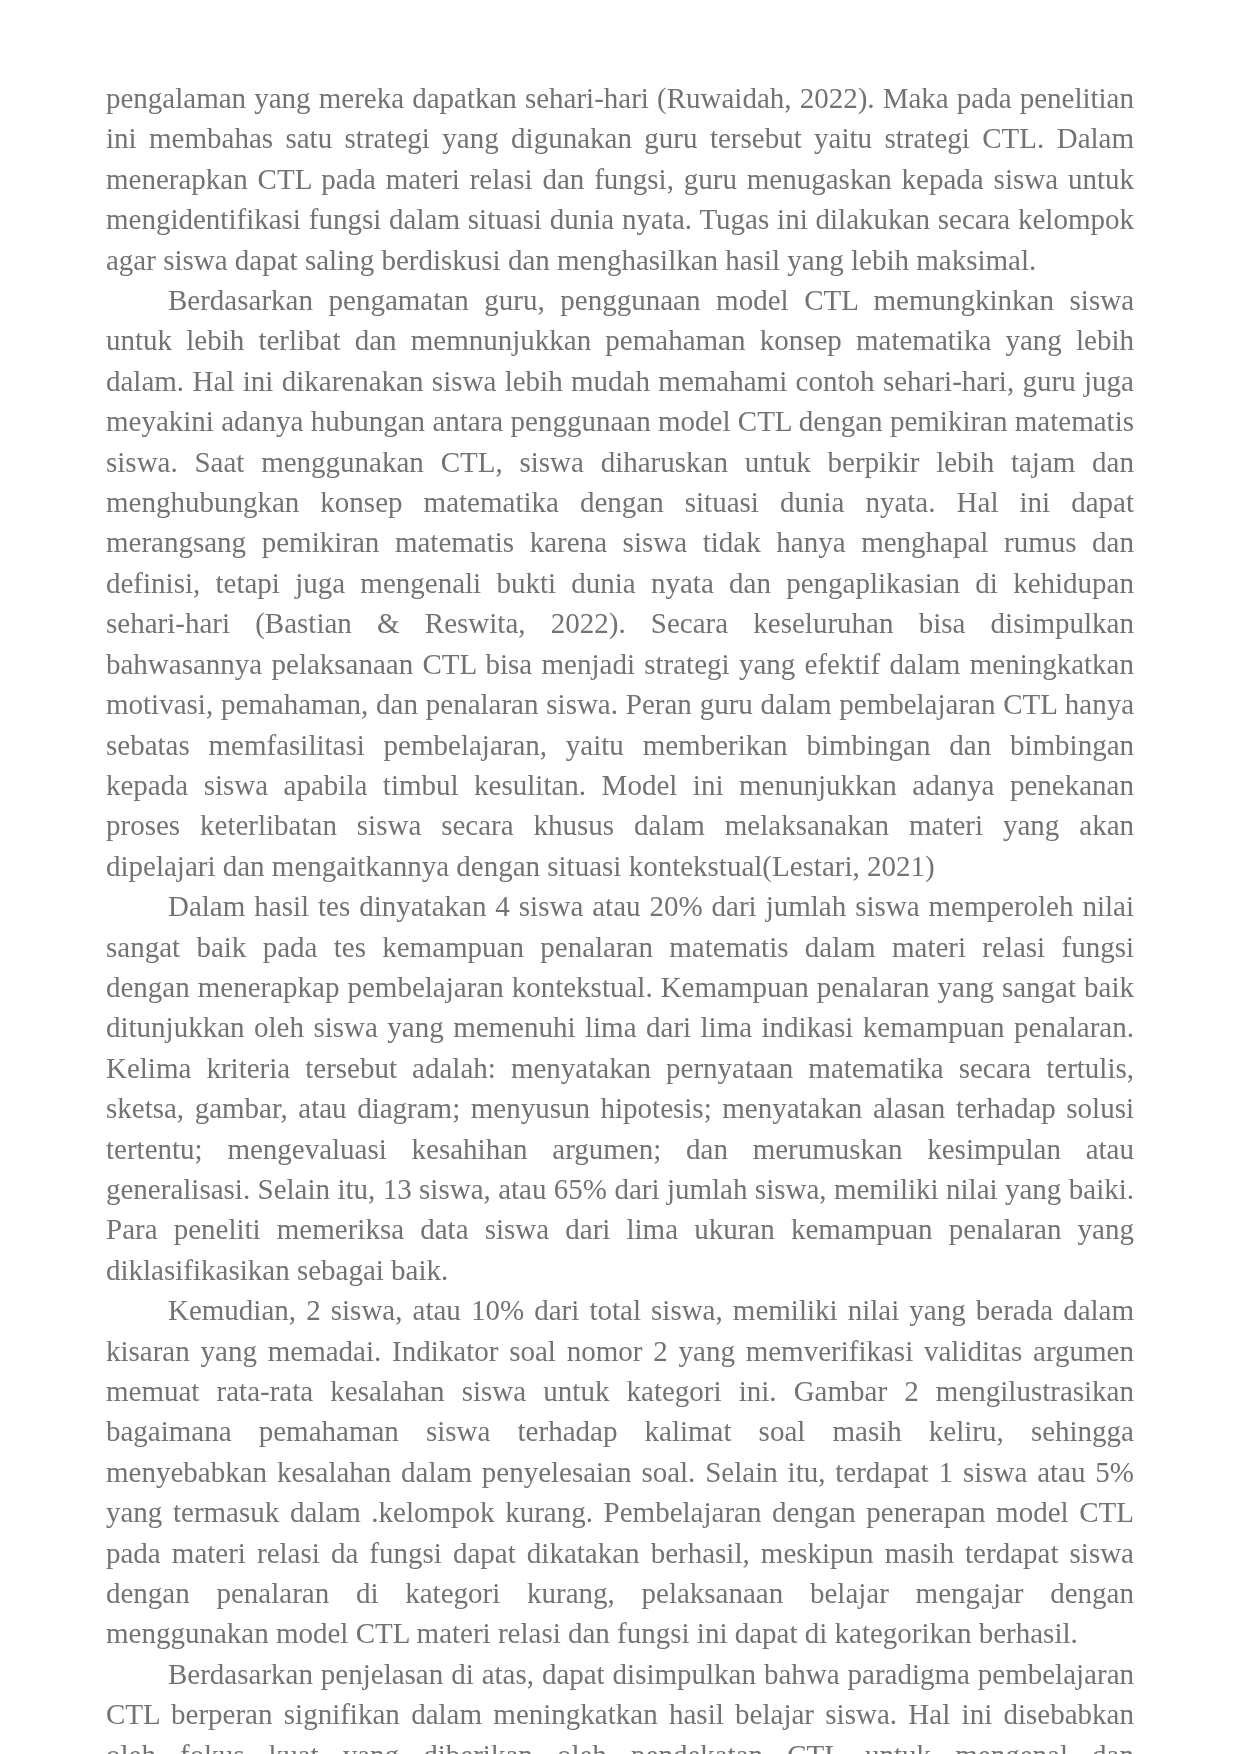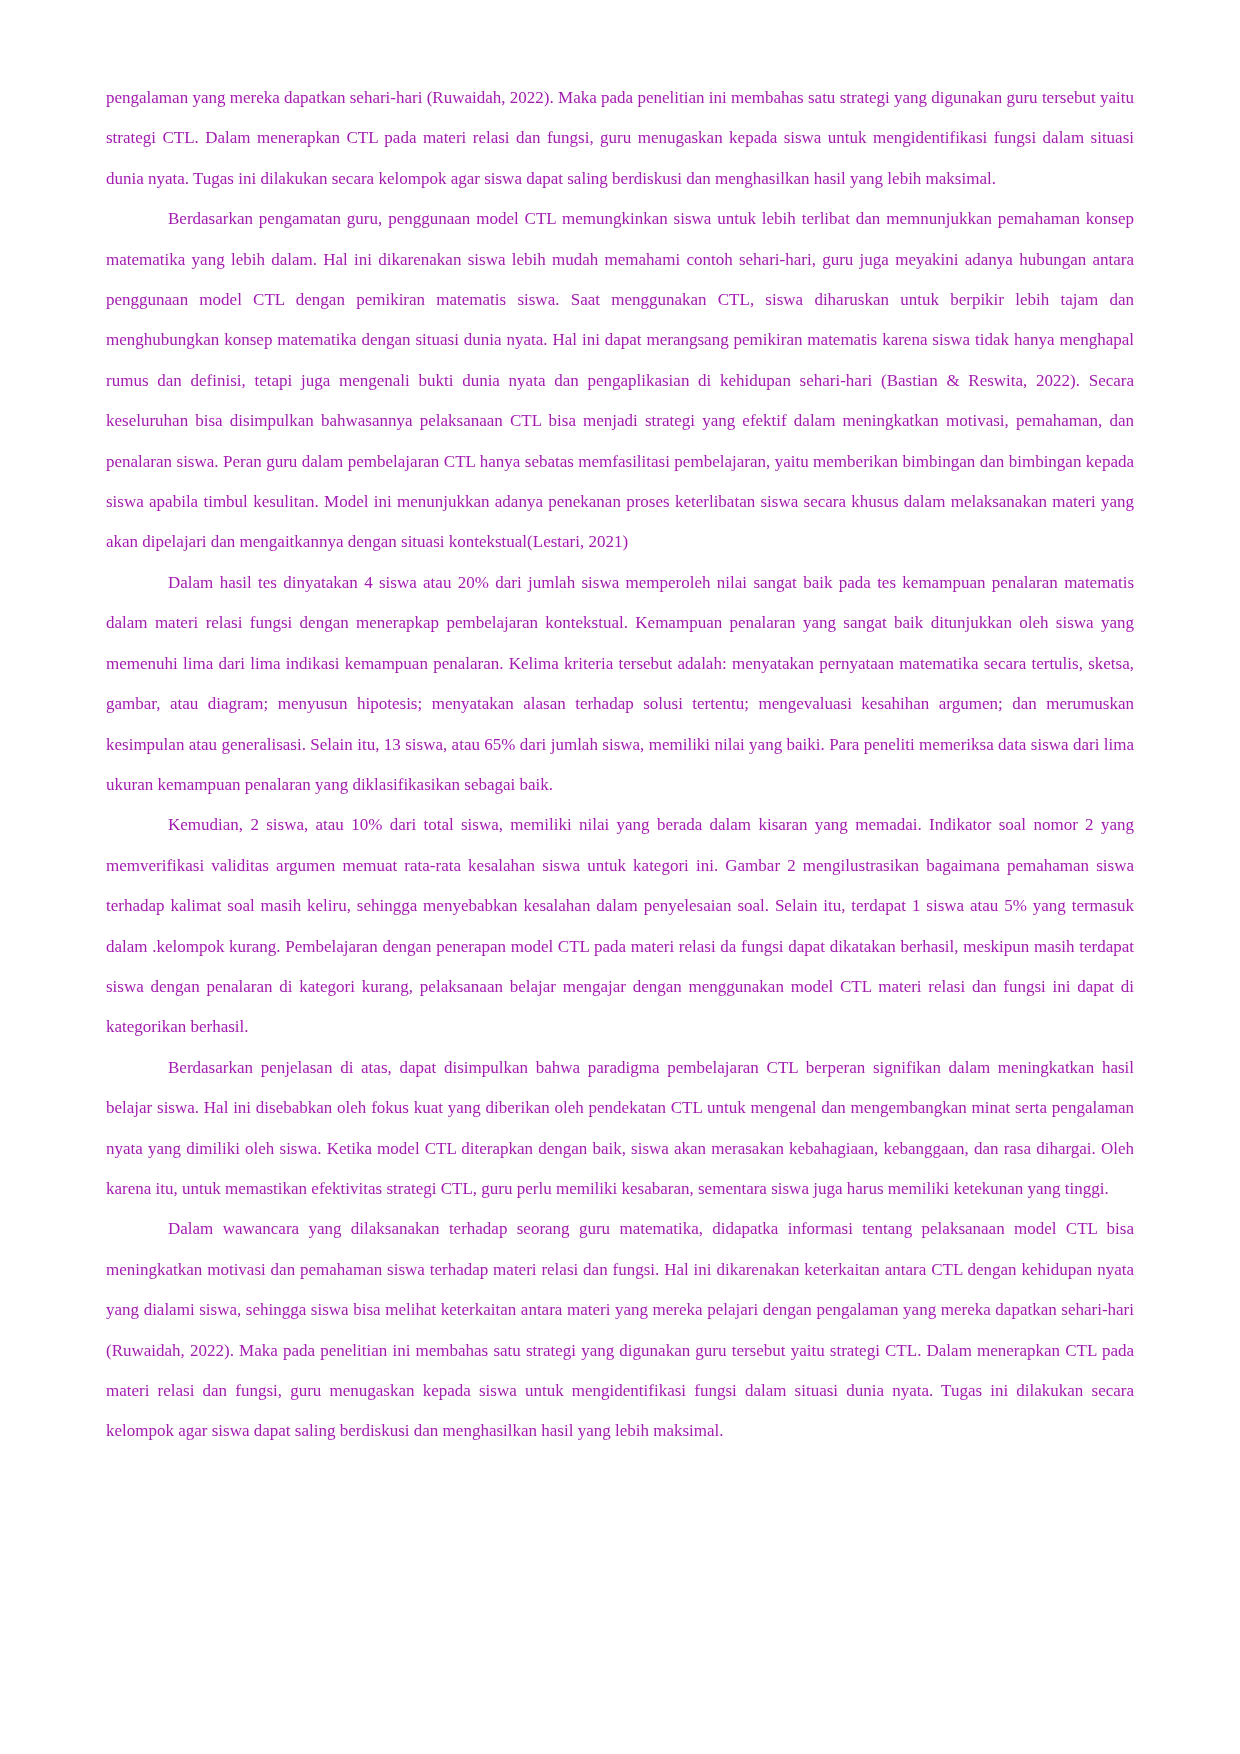--- a/index.html
+++ b/index.html
@@ -19,23 +19,23 @@
   .content {
     position: absolute;
     left: 106px;
     top: 78px;
     width: 1028px;
   }
   .para {
     margin: 0;
     text-align: justify;
     text-justify: inter-word;
-    font-size: 17px;
+    font-size: 29px;
     line-height: 40.4px;
-    color: #a21caf;
+    color: #737373;
     text-indent: 62px;
     hyphens: none;
     word-spacing: 0px;
   }
   .para.no-indent {
     text-indent: 0;
   }
   .footer {
     position: absolute;
     left: 0;

